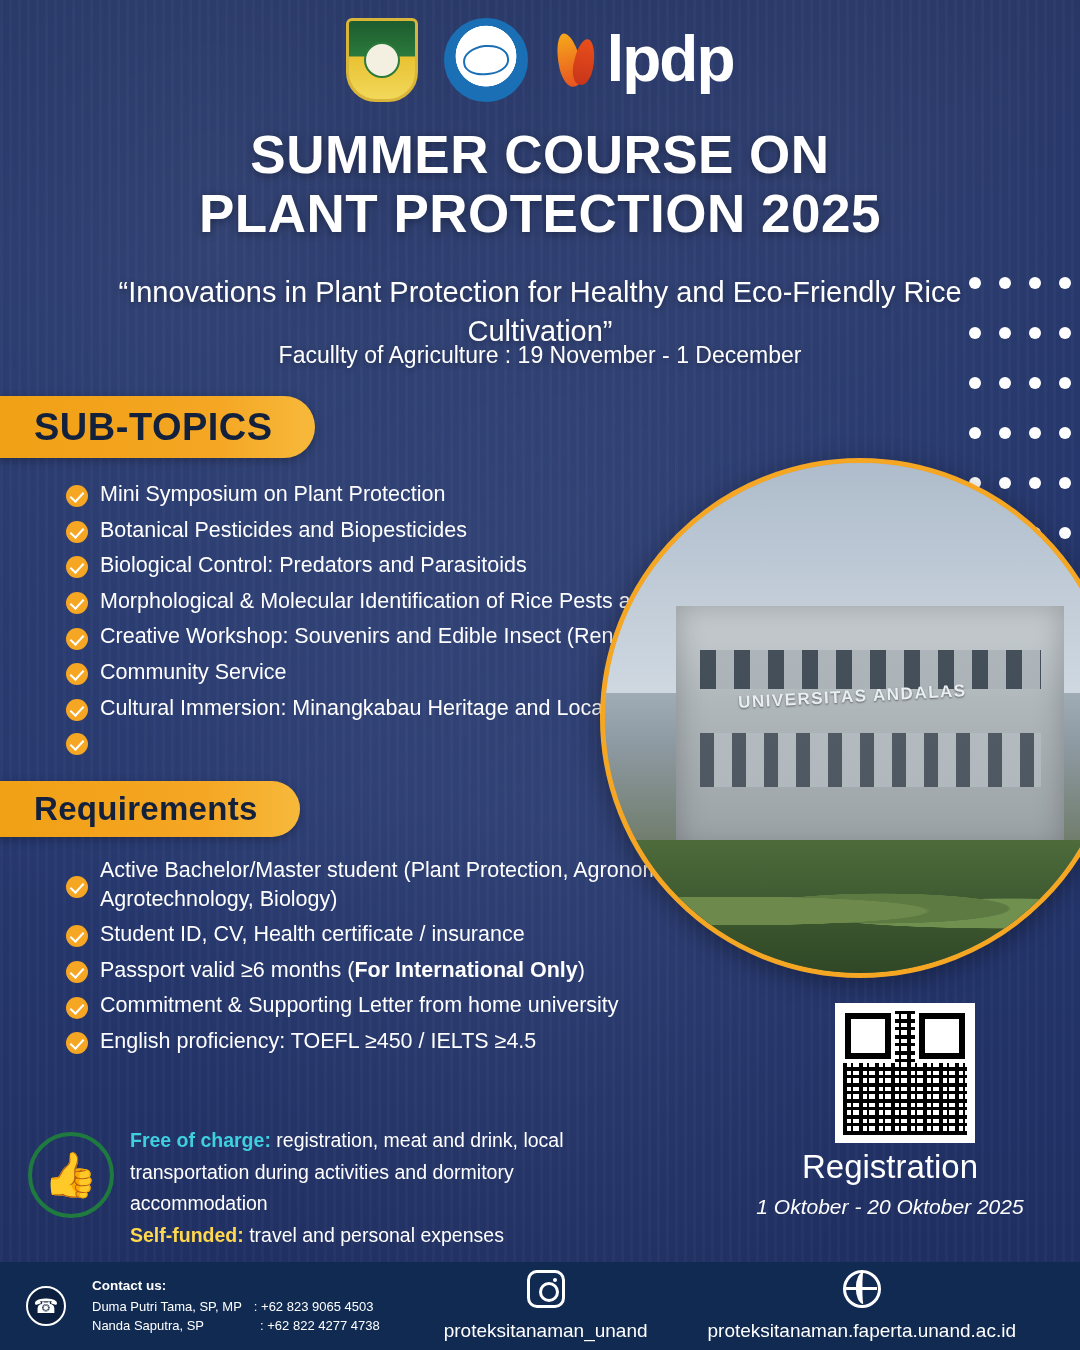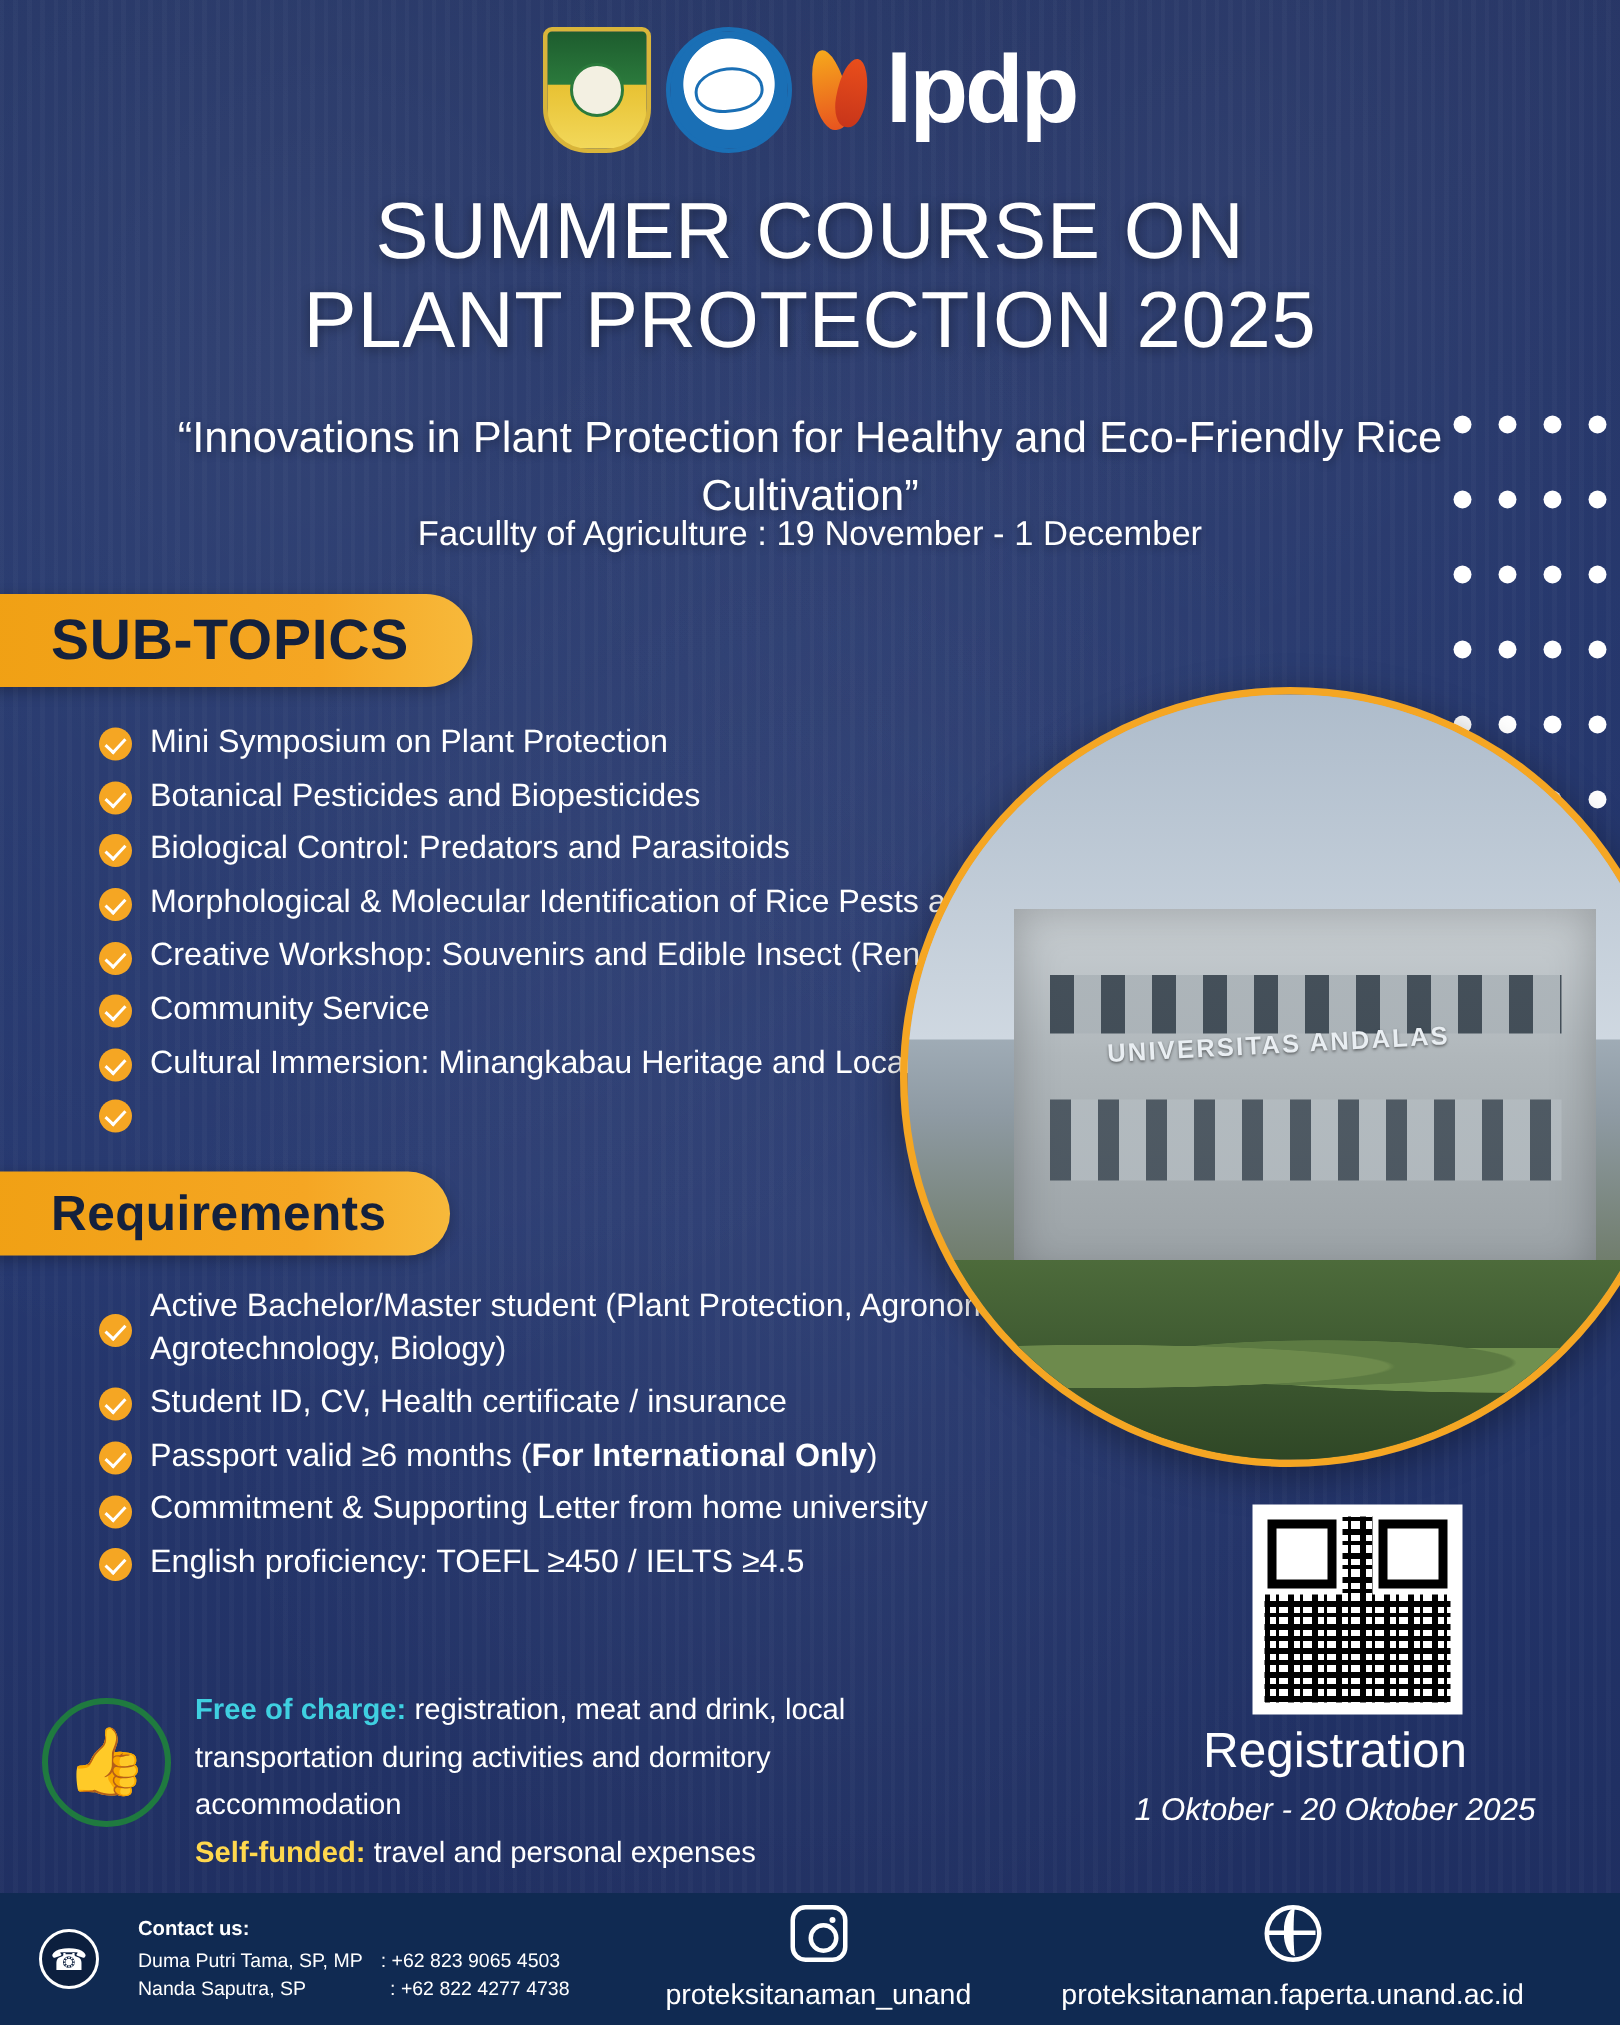--- a/index.html
+++ b/index.html
@@ -25,21 +25,21 @@
       radial-gradient(ellipse at 20% 18%, rgba(255,255,255,0.08), rgba(255,255,255,0) 45%),
       radial-gradient(ellipse at 75% 12%, rgba(255,255,255,0.06), rgba(255,255,255,0) 40%),
       radial-gradient(ellipse at 50% 60%, rgba(255,255,255,0.05), rgba(255,255,255,0) 55%),
       repeating-linear-gradient(90deg, rgba(255,255,255,0.022) 0 3px, rgba(255,255,255,0) 3px 9px);
     pointer-events: none;
   }
 
   
   .logos {
     position: absolute; top: 18px; left: 0; right: 0;
-    display: flex; justify-content: center; align-items: center; gap: 10px;
+    display: flex; justify-content: center; align-items: center; gap: 26px;
     z-index: 5;
   }
   .logo-unand {
     width: 72px; height: 84px;
     background: linear-gradient(180deg,#1d5c2e 0%, #2b7a3c 45%, #e8c233 46%, #f2d85a 100%);
     border: 3px solid #d9b53a;
     border-radius: 6px 6px 30px 30px;
     position: relative;
     display:flex; align-items:center; justify-content:center;
     font-size: 8px; color: #fff; text-align:center; line-height:1.1;
@@ -83,21 +83,21 @@
   }
   .logo-lpdp .word {
     font-size: 64px; font-weight: 700; letter-spacing: -2px; color: #fff;
     line-height: 0.9;
   }
 
   
   .title {
     position: absolute; top: 125px; left: 0; right: 0;
     text-align: center;
-    font-size: 53px; font-weight: 400; letter-spacing: 0.5px; line-height: 1.12;
+    font-size: 53px; font-weight: 700; letter-spacing: 0.5px; line-height: 1.12;
     text-transform: uppercase;
     text-shadow: 0 2px 8px rgba(0,0,0,0.35);
   }
   .subtitle {
     position: absolute; top: 273px; left: 70px; right: 70px;
     text-align: center;
     font-size: 29px; font-weight: 400; line-height: 1.33;
     text-shadow: 0 2px 6px rgba(0,0,0,0.3);
   }
   .faculty {

